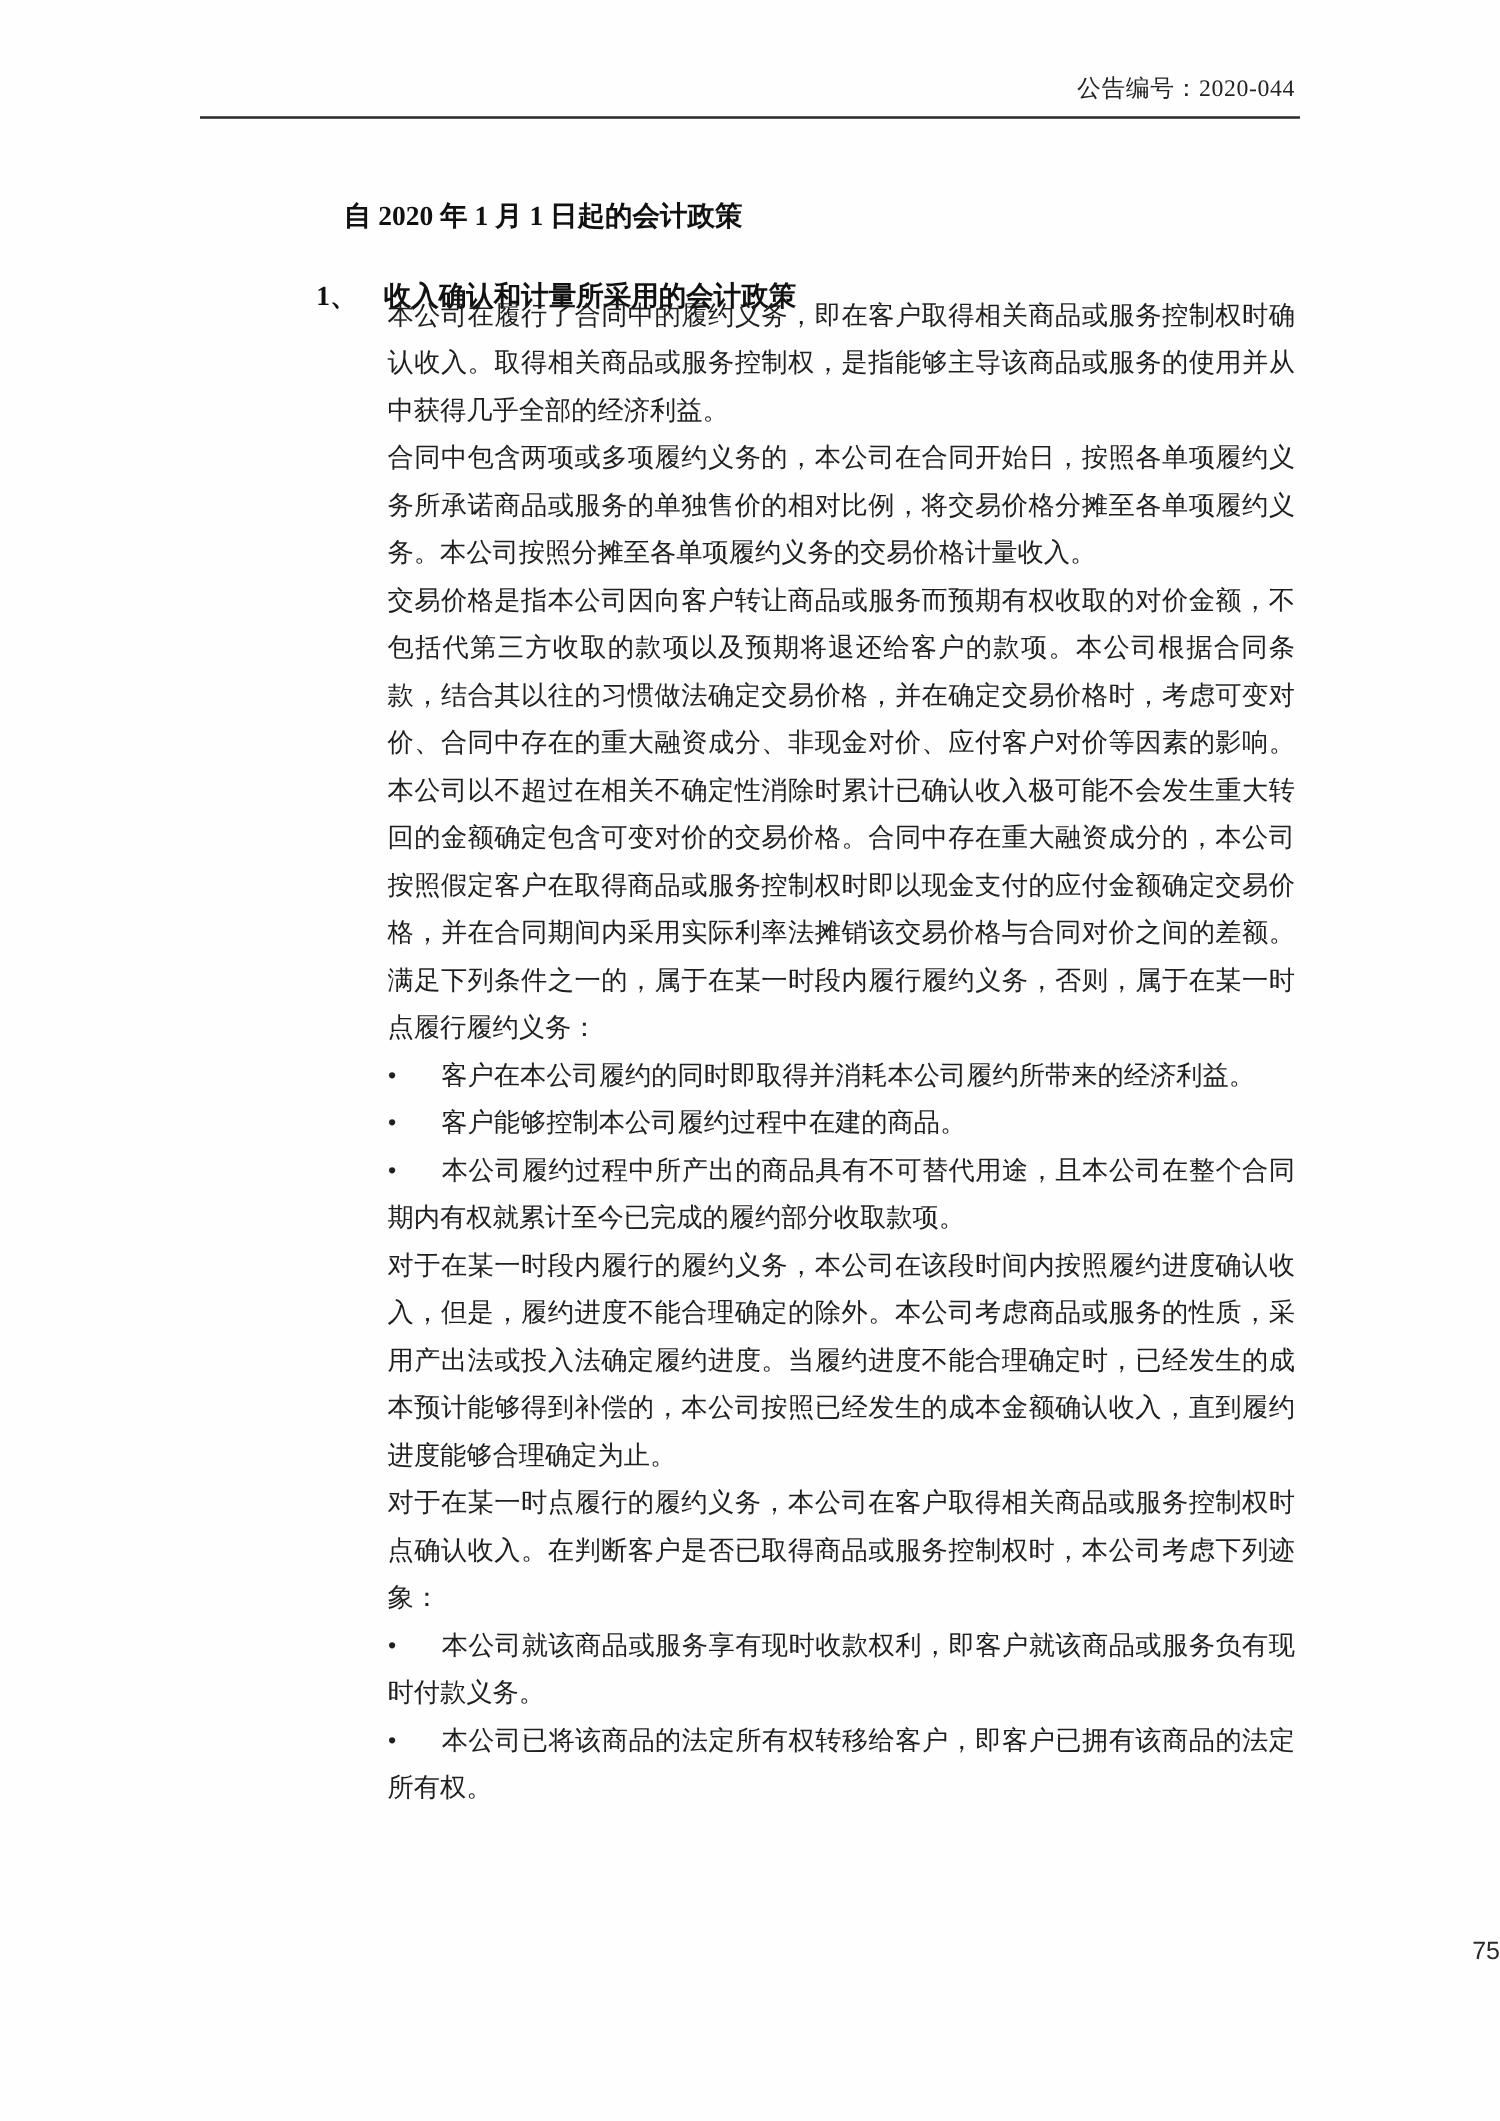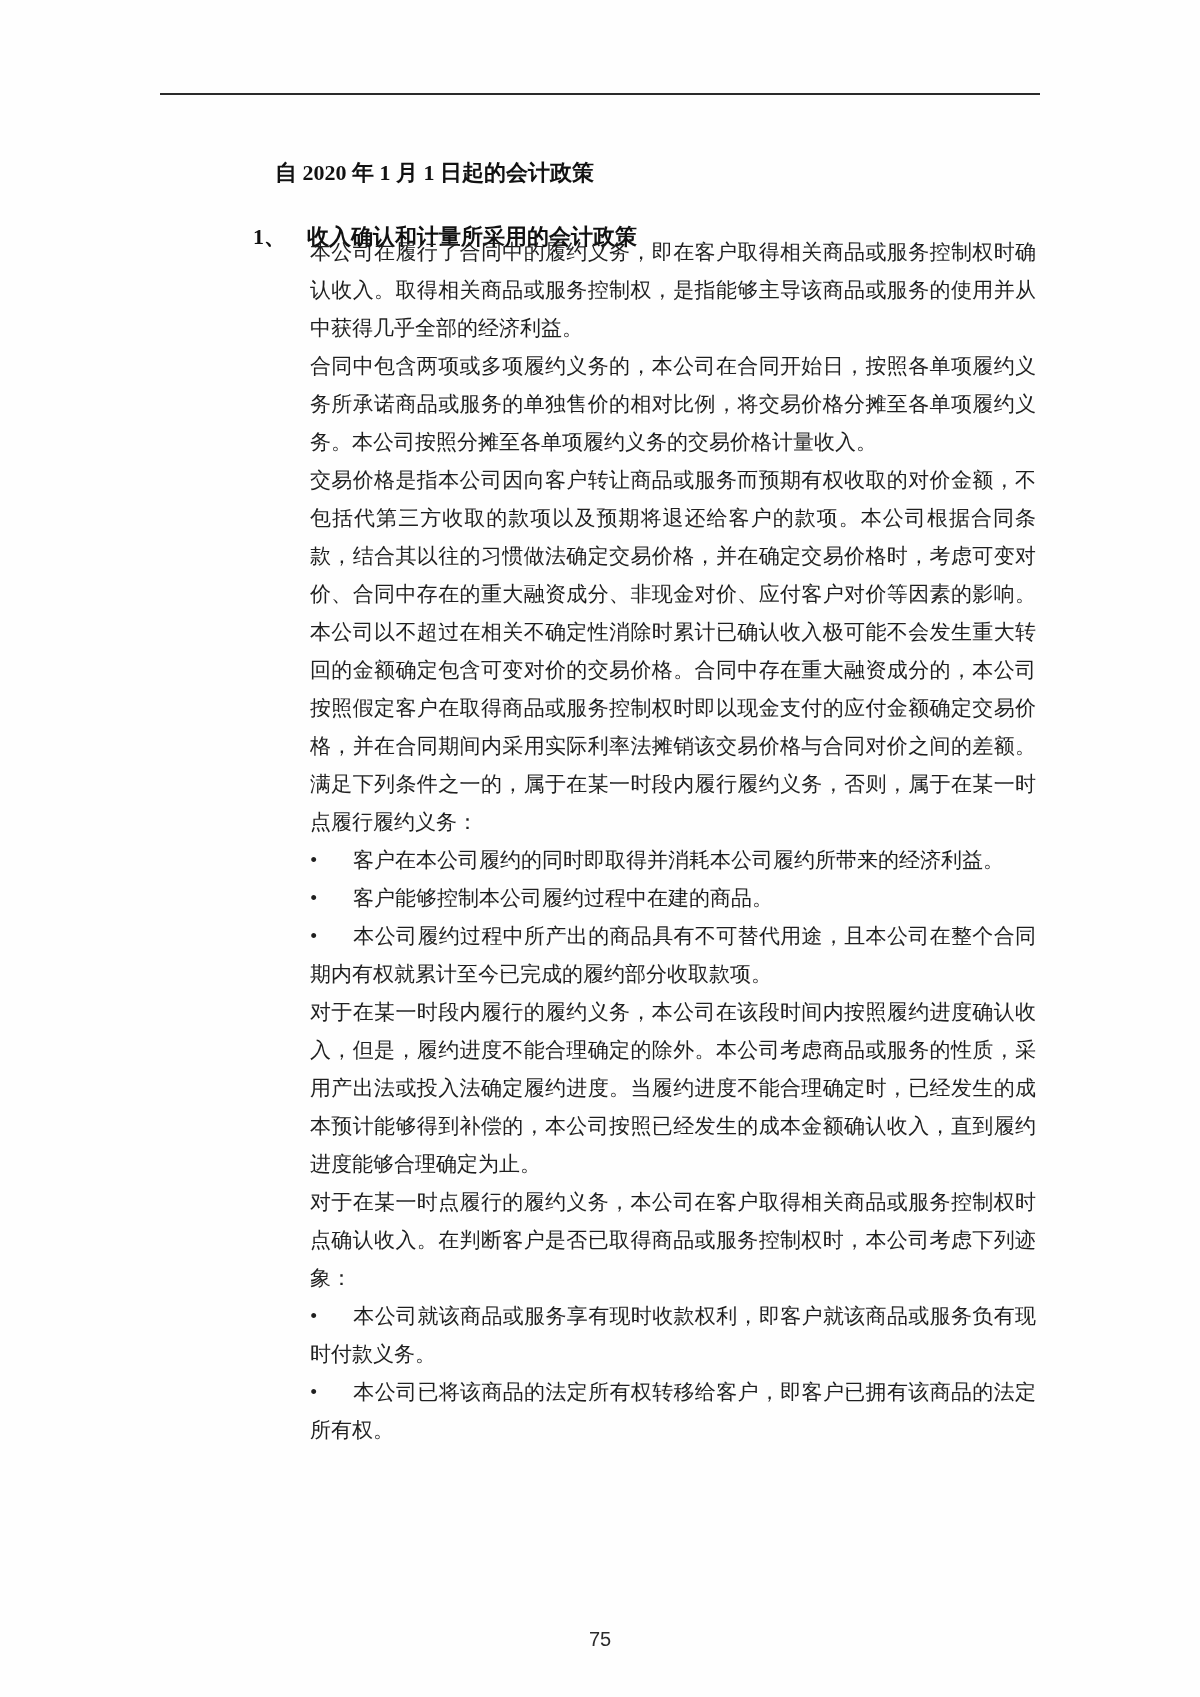--- a/index.html
+++ b/index.html
@@ -76,34 +76,35 @@
     margin: 0;
     padding: 0;
   }
   .bullet-glyph {
     display: inline-block;
     width: 43px;
     font-size: 21px;
   }
   .page-number {
     position: absolute;
-    top: 1628px;
+    top: 1550px;
     left: 0;
     width: 100%;
-    text-align: center;
+    text-align: right;
     font-size: 20px;
     font-family: "Liberation Sans", "DejaVu Sans", sans-serif;
     color: #2b2b2b;
   }
 </style>
 </head>
 <body>
 
 <div class="page">
 
+  <div class="doc-number">公告编号：2020-044</div>
 
   <div class="header-rule"></div>
 
   <div class="doc-title">自 2020 年 1 月 1 日起的会计政策</div>
 
   <div class="section-heading">
     <span class="section-num">1、</span><span>收入确认和计量所采用的会计政策</span>
   </div>
 
   <div class="body-text">

